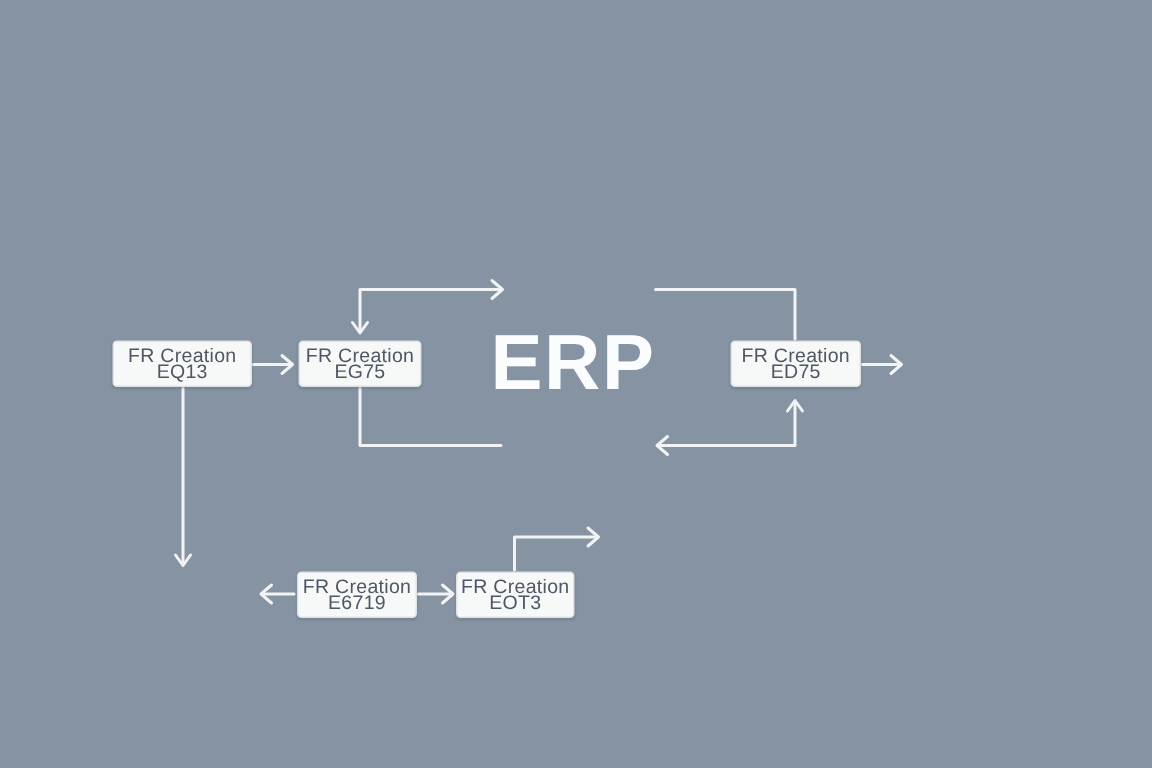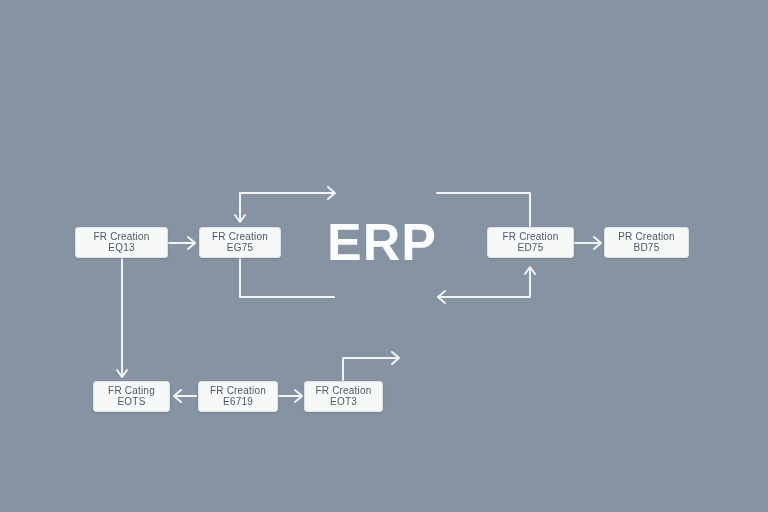--- a/index.html
+++ b/index.html
@@ -30,21 +30,21 @@
     border: 1px solid #dfe3e6;
     border-radius: 3px;
     box-shadow: 0 1px 2px rgba(40,50,60,0.18);
     box-sizing: border-box;
     display: flex;
     flex-direction: column;
     justify-content: center;
     align-items: center;
     text-align: center;
     color: #4d5765;
-    font-size: 10px;
+    font-size: 13px;
     line-height: 10.5px;
     letter-spacing: 0.2px;
   }
   .erp-title {
     position: absolute;
     left: 322px;
     top: 222px;
     width: 120px;
     text-align: center;
     color: #fbfcfd;
@@ -122,29 +122,21 @@
   <div class="flow-box" style="left:199px; top:227px; width:82px;">
     <span>FR Creation</span>
     <span>EG75</span>
   </div>
 
   <div class="flow-box" style="left:487px; top:227px; width:87px;">
     <span>FR Creation</span>
     <span>ED75</span>
   </div>
 
-  <div class="flow-box" style="left:604px; top:227px; width:85px;">
-    <span>PR Creation</span>
-    <span>BD75</span>
-  </div>
 
-  <div class="flow-box" style="left:93px; top:381px; width:77px;">
-    <span>FR Cating</span>
-    <span>EOTS</span>
-  </div>
 
   <div class="flow-box" style="left:198px; top:381px; width:80px;">
     <span>FR Creation</span>
     <span>E6719</span>
   </div>
 
   <div class="flow-box" style="left:304px; top:381px; width:79px;">
     <span>FR Creation</span>
     <span>EOT3</span>
   </div>

